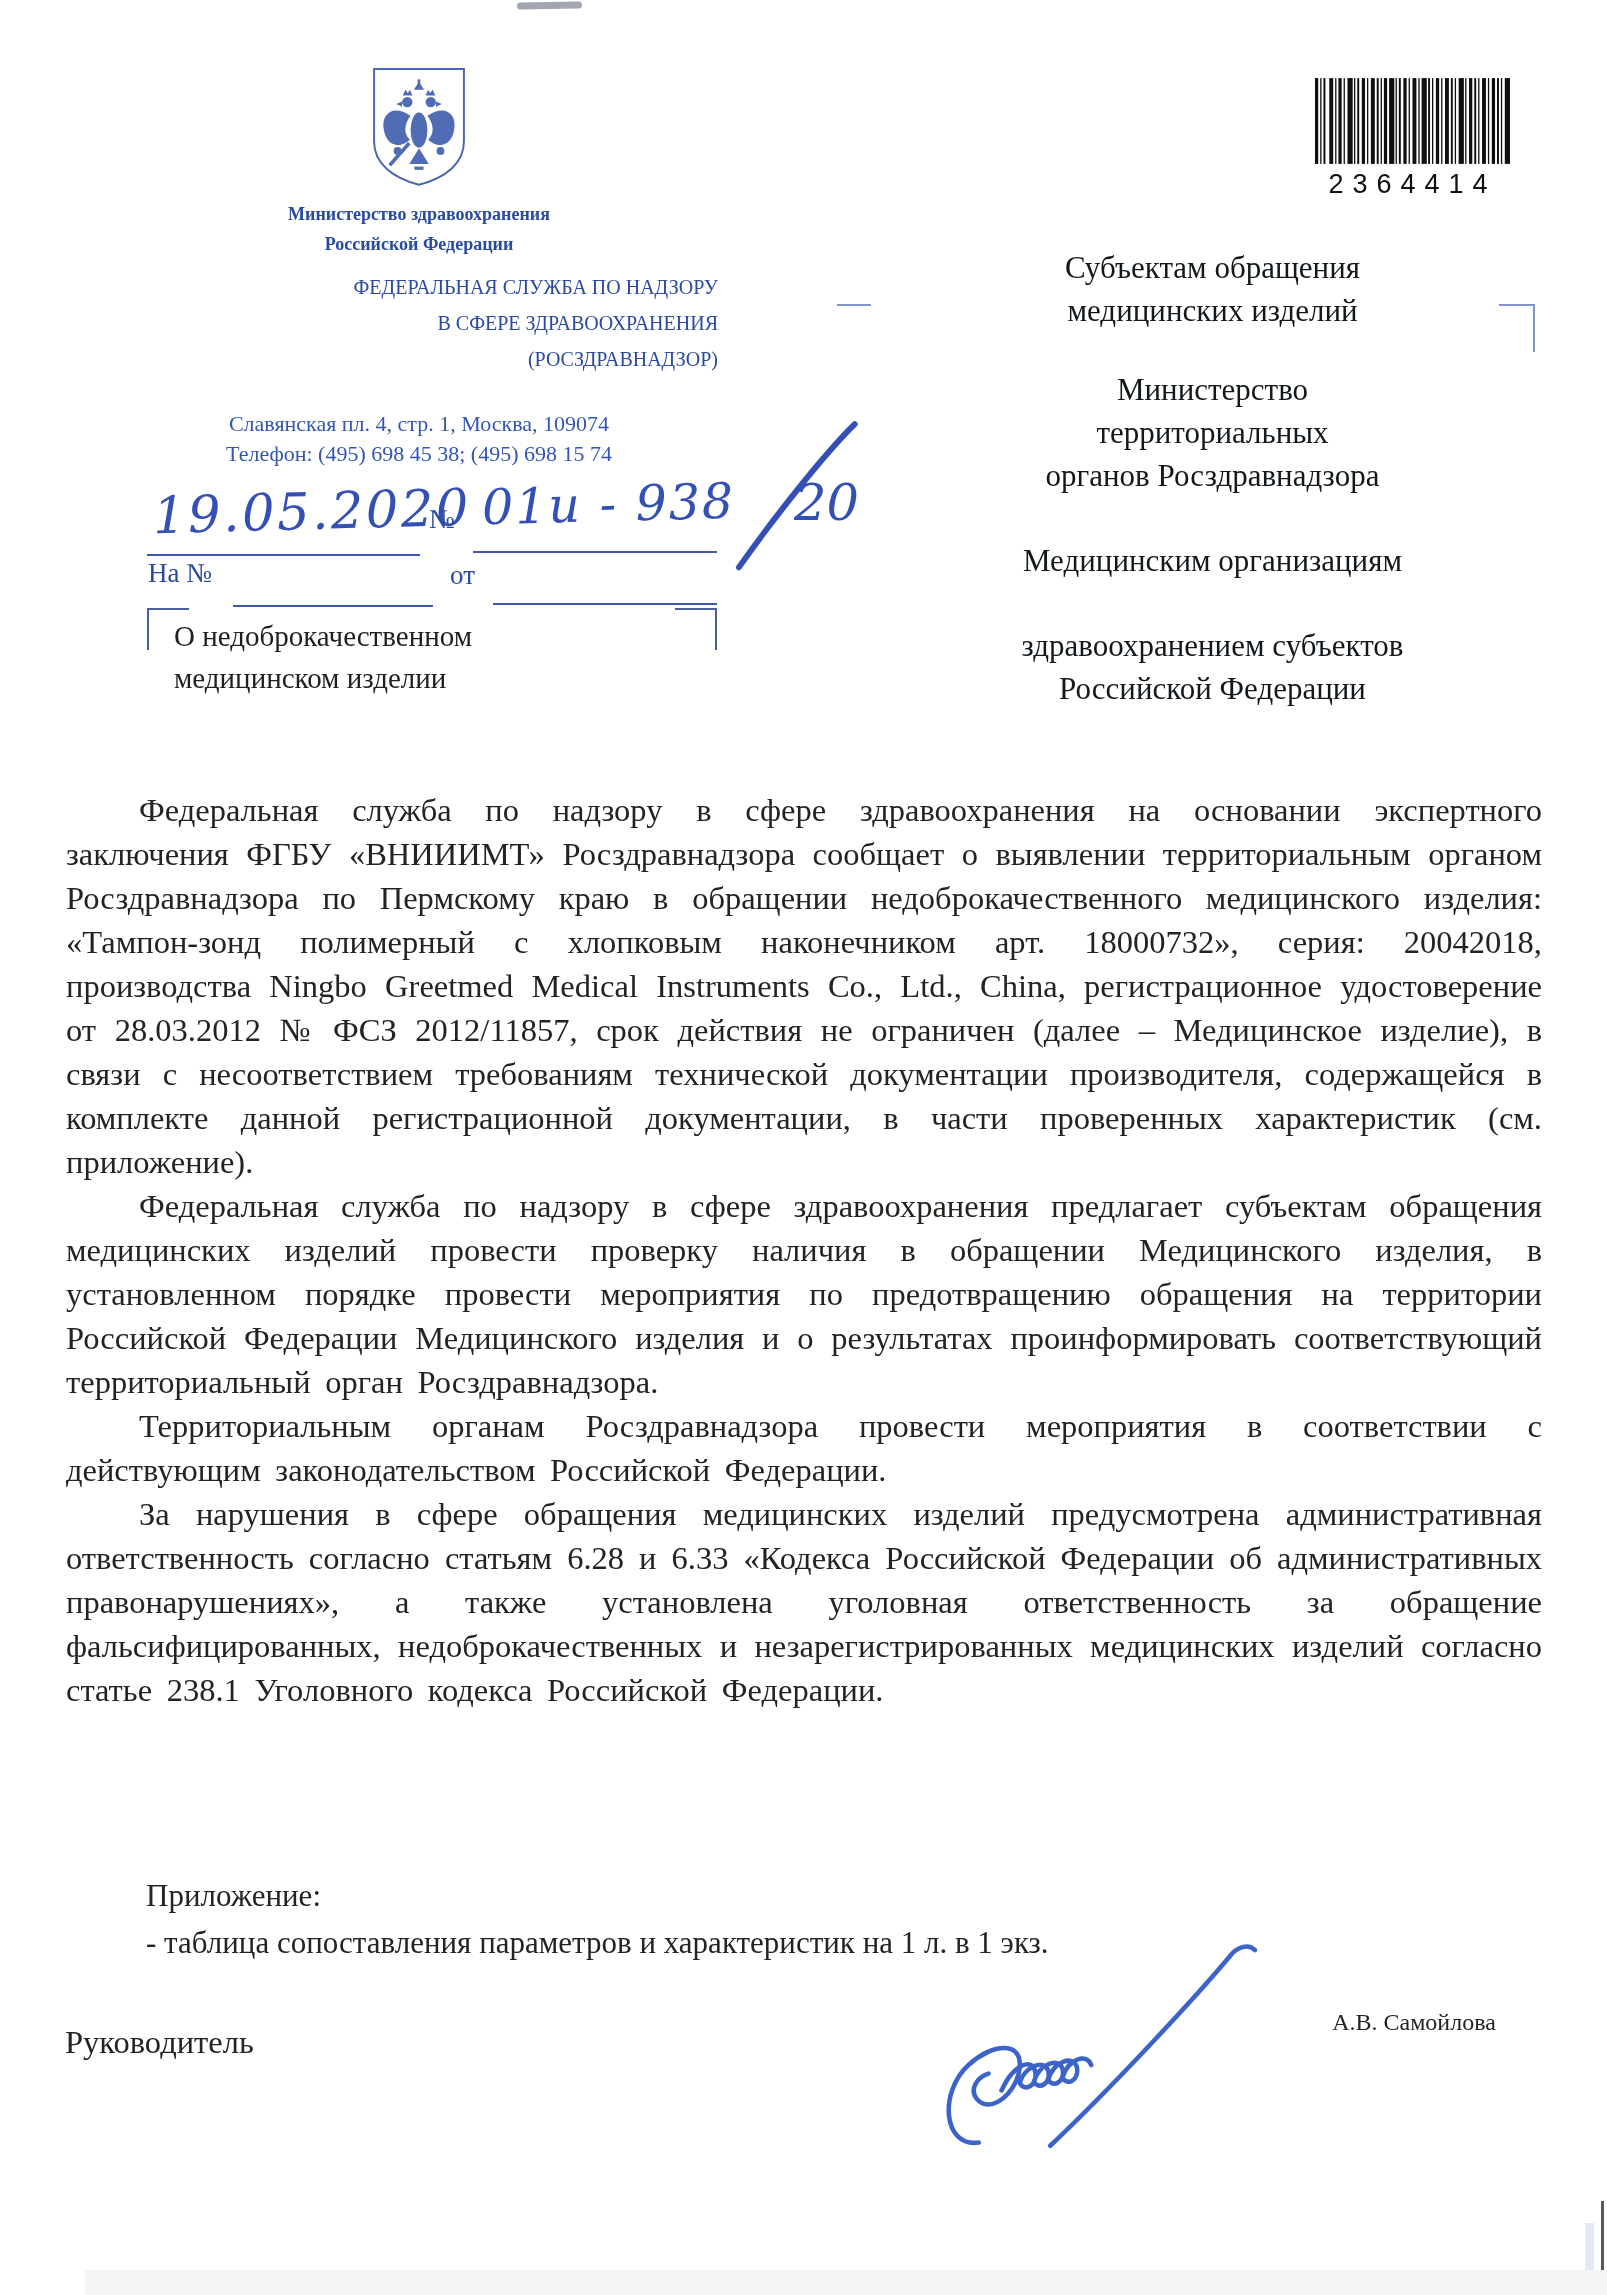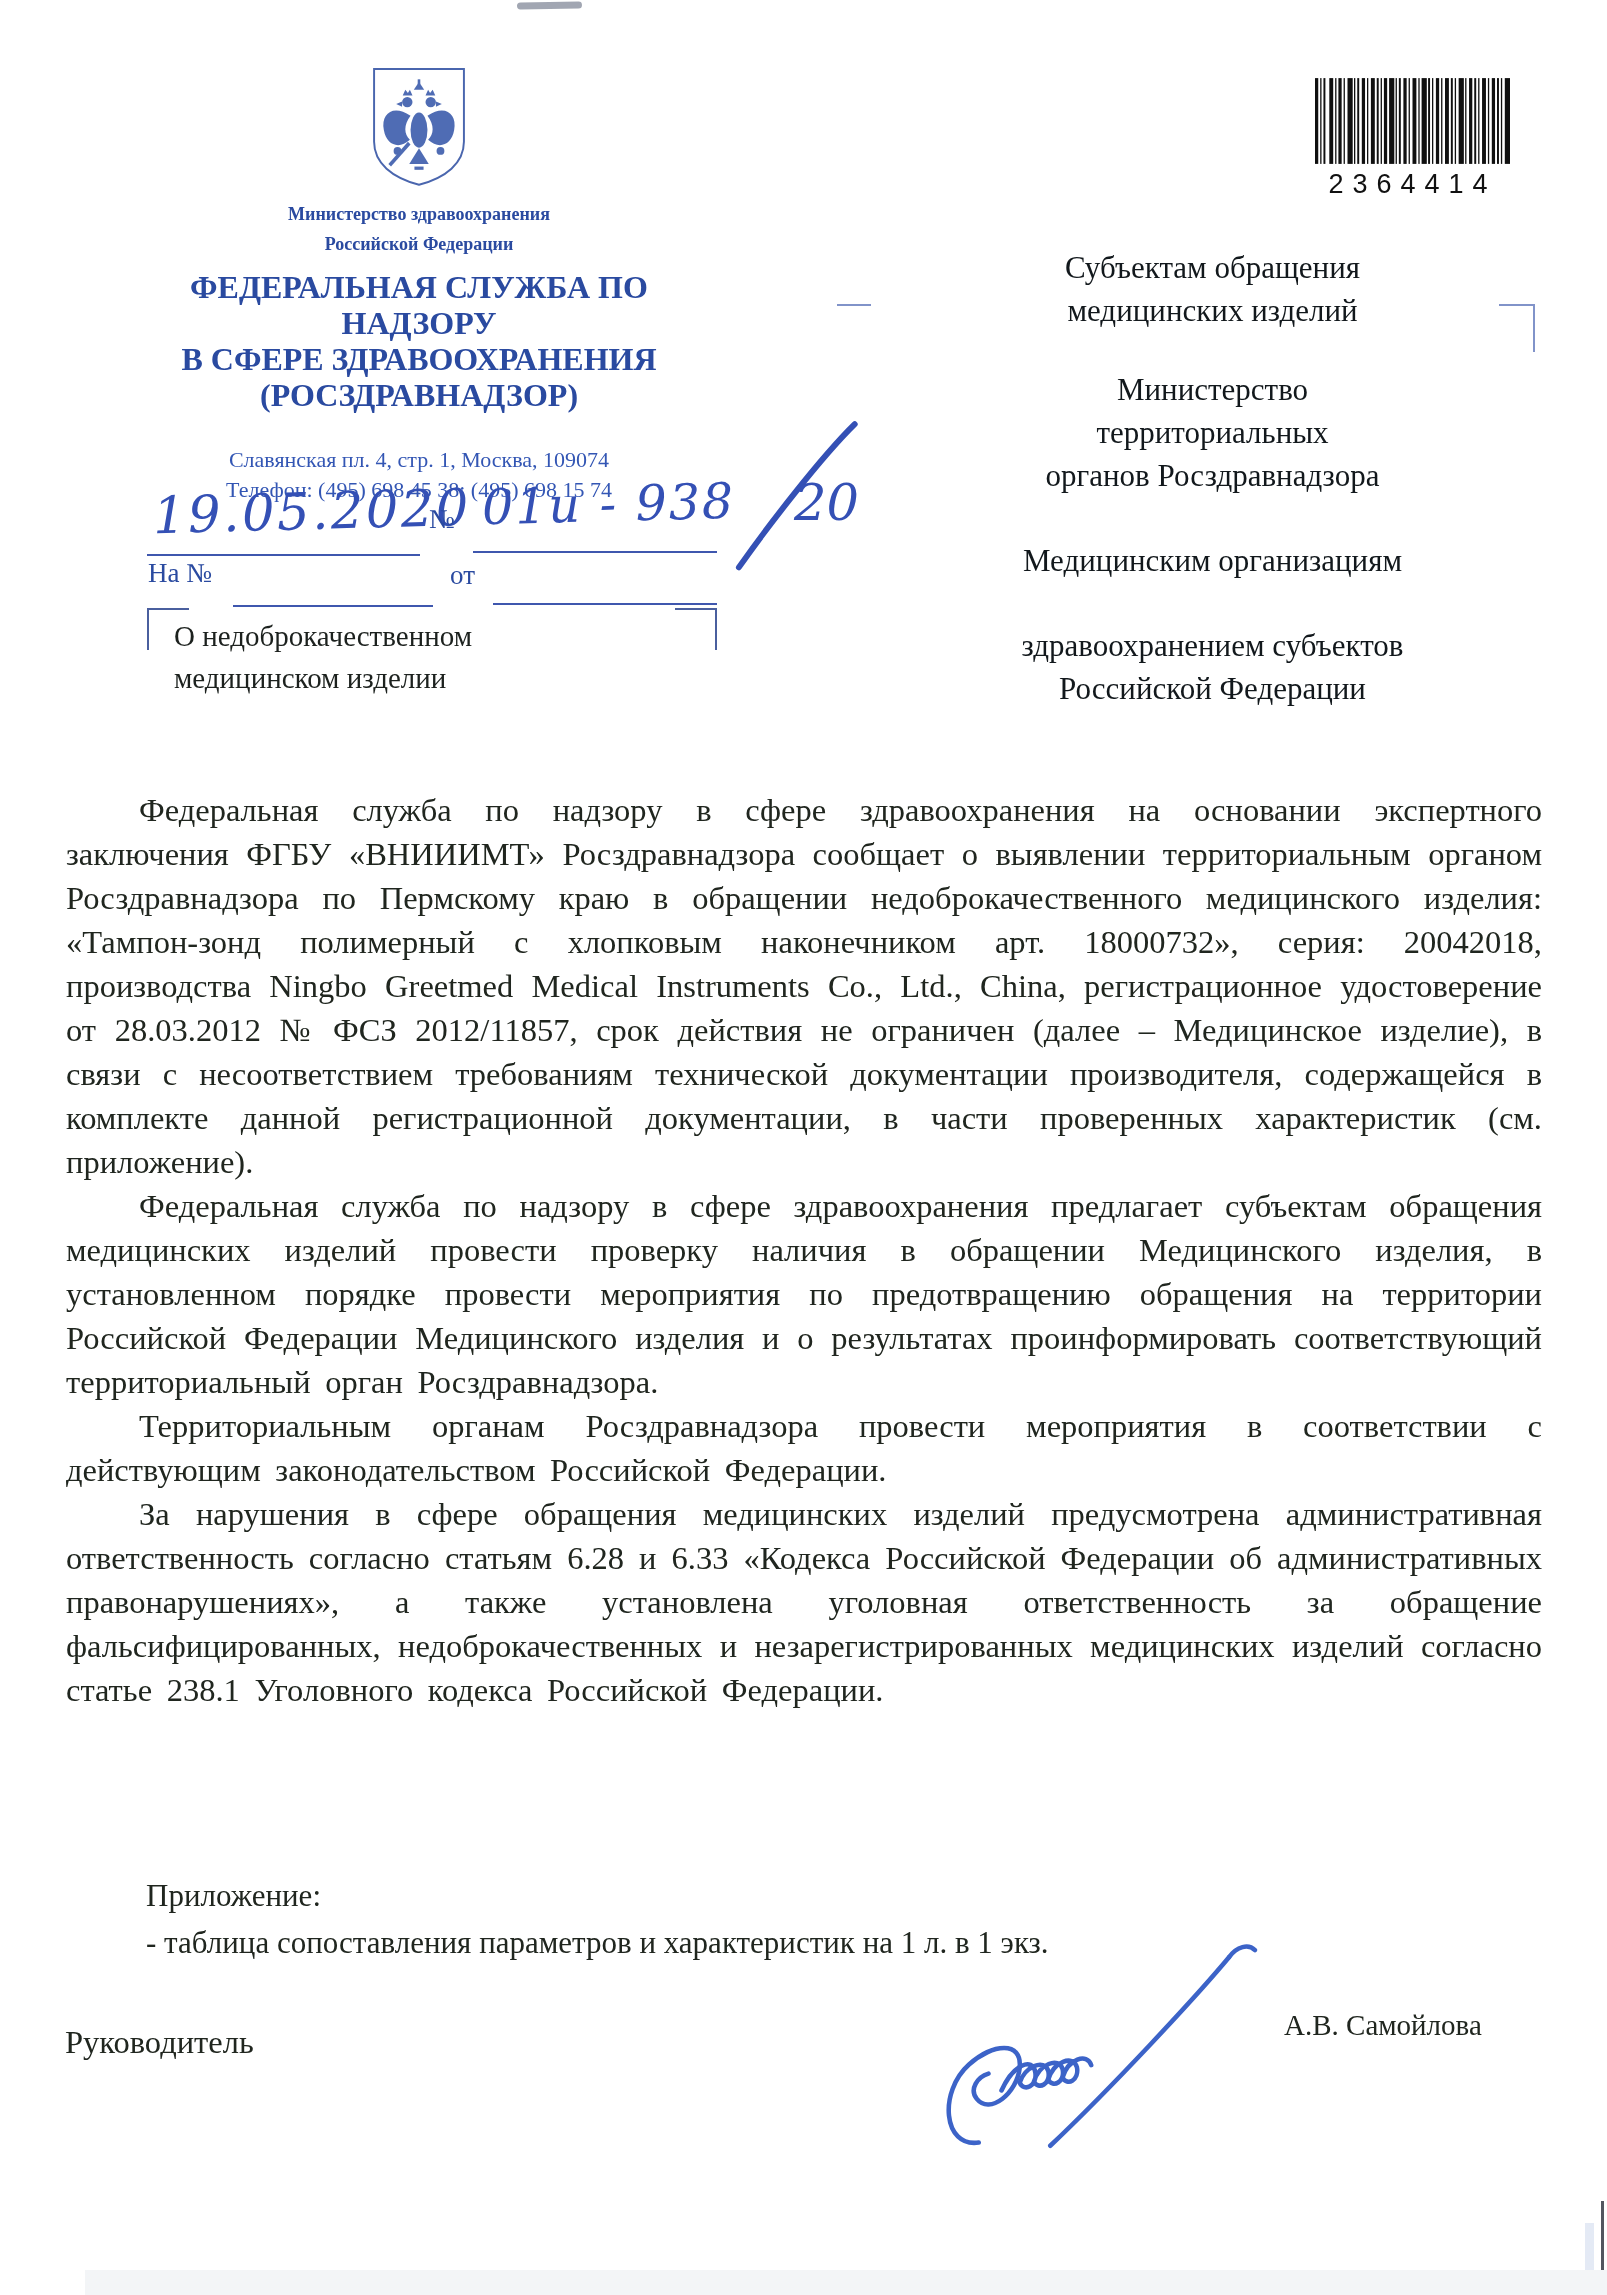--- a/index.html
+++ b/index.html
@@ -17,21 +17,21 @@
   
   .top-smudge { left:517px; top:2px; width:65px; height:7.2px; background:#626a7e; opacity:.6; border-radius:3.9px; transform:rotate(-1deg); }
   .edge-line-br { left:1601px; top:2201px; width:2.6px; height:94px; background:#1a1f2b; opacity:.75; }
   .edge-glow-br { left:1585px; top:2223px; width:9px; height:65px; background:#cdd9ec; opacity:.55; }
   .bottom-strip { left:85px; top:2270px; width:1523px; height:25px; background:#f3f5f7; }
 
   
   .org-col { left:120px; top:65px; width:598px; text-align:center; color:#2a4aa0; }
   .emblem { position:relative; width:98px; height:125px; margin:0 auto 9px auto; }
   .ministry { font-weight:bold; font-size:18px; line-height:30px; }
-  .service  { font-weight:bold; font-size:32px; line-height:36px; margin-top:10.4px; }
+  .service  { font-weight:normal; font-size:20px; line-height:36px; margin-top:10.4px;text-align:right; }
   .org-addr { font-size:22px; line-height:30px; color:#3356b4; margin-top:32px; }
 
   
   .barcode-box { left:1310px; top:78px; width:205px; text-align:center; }
   .barcode-num { font-family:"Liberation Sans","DejaVu Sans",sans-serif; font-size:27px; letter-spacing:9px; color:#111; margin-top:2.6px; }
 
   
   .addr-col { left:910px; top:246px; width:605px; text-align:center; color:#12181c; }
   .addr-block { font-size:31px; line-height:43px; }
   .gap-a { margin-top:36px; }
@@ -62,21 +62,21 @@
   .subject { left:174px; top:615px; width:520px; font-size:29px; line-height:42px; color:#1c211e; }
 
   
   .body-block { left:66px; top:788px; width:1476px; font-size:32.5px; line-height:44px; text-align:justify; word-spacing:6.5px; }
   .body-block p { margin:0; text-indent:73px; }
 
   .attachment { left:146px; top:1872px; width:1365px; font-size:31px; line-height:47px; }
 
   
   .sig-title { left:65px; top:2009px; font-size:32.5px;margin-top:15px; }
-  .sig-name  { left:1284px; top:2009px; width:260px; font-size:29px; text-align:left; }
+  .sig-name  { left:1284px; top:2009px; width:260px; font-size:24px; text-align:center; }
   .sig-svg { left:917px; top:1928px; }
 </style>
 </head>
 <body>
 
 <div class="page">
 
   <div class="abs top-smudge"></div>
   <div class="abs edge-line-br"></div>
   <div class="abs edge-glow-br"></div>

